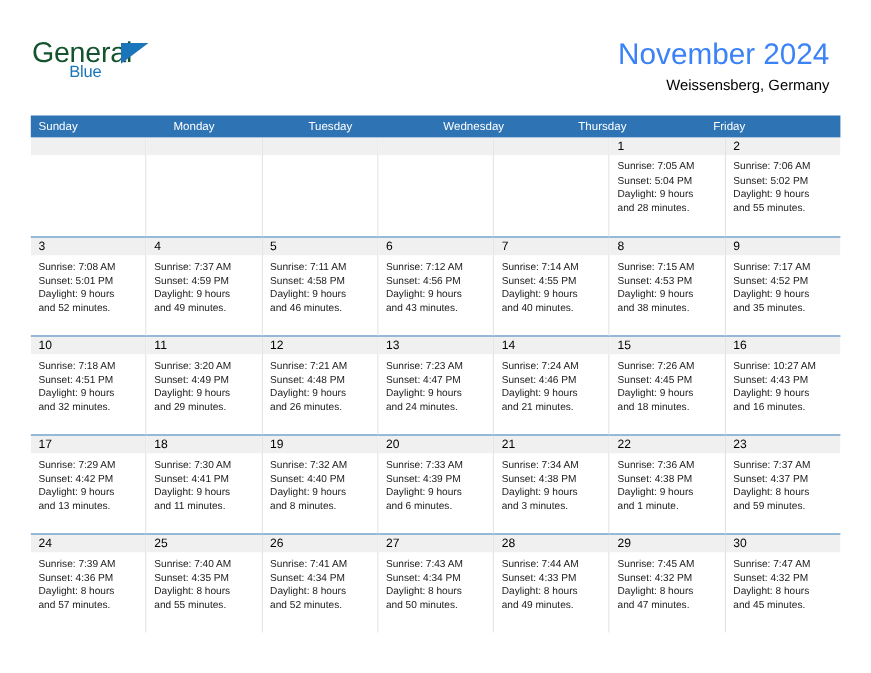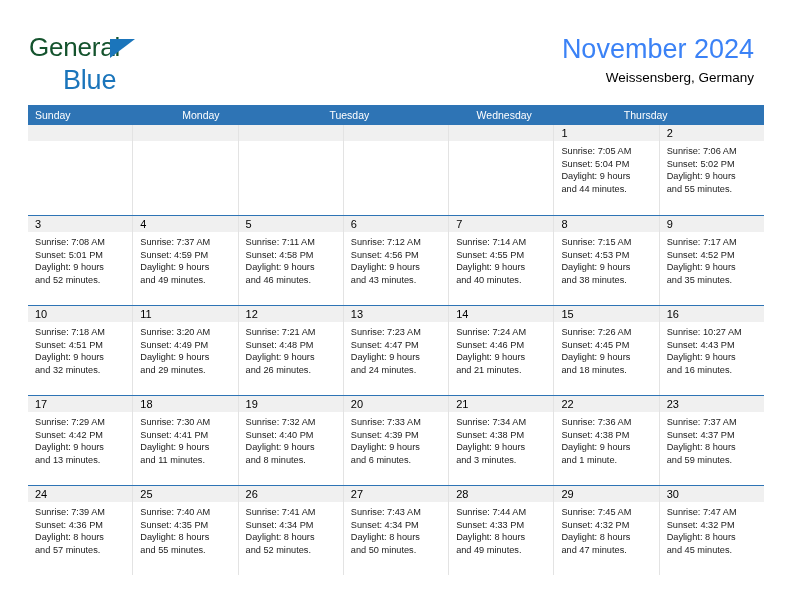--- a/index.html
+++ b/index.html
@@ -53,22 +53,22 @@
     left: 81px;
     top: 3px;
     width: 0;
     height: 0;
     border-left: 25px solid #1b75bb;
     border-bottom: 19px solid transparent;
   }
   .logo-blue {
     position: absolute;
     left: 34px;
-    top: 33px;
-    font-size: 27px;
+    top: 19px;
+    font-size: 15px;
     letter-spacing: -0.2px;
     color: #1b75bb;
     line-height: 22px;
   }
 
   .title-block {
     position: absolute;
     right: 38px;
     top: 33px;
     text-align: right;
@@ -180,20 +180,21 @@
 
   </div>
 
   <div class="calendar">
     <div class="weekday-row" id="weekday-row">
         <div class="weekday">Sunday</div>
         <div class="weekday">Monday</div>
         <div class="weekday">Tuesday</div>
         <div class="weekday">Wednesday</div>
         <div class="weekday">Thursday</div>
+        <div class="weekday">Friday</div>
       </div>
     <div id="weeks-container">
         <div class="week-row first">
           <div class="day-cell col0 empty">
             <div class="day-number-band">
               <span class="day-number"></span>
             </div>
           </div>
           <div class="day-cell col1 empty">
             <div class="day-number-band">
@@ -216,21 +217,21 @@
             </div>
           </div>
           <div class="day-cell col5">
             <div class="day-number-band">
               <span class="day-number">1</span>
             </div>
             <div class="day-info">
               <div>Sunrise: 7:05 AM</div>
               <div>Sunset: 5:04 PM</div>
               <div>Daylight: 9 hours</div>
-              <div>and 44 minutes.</div>
+              <div>and 28 minutes.</div>
             </div>
           </div>
           <div class="day-cell col6">
             <div class="day-number-band">
               <span class="day-number">2</span>
             </div>
             <div class="day-info">
               <div>Sunrise: 7:06 AM</div>
               <div>Sunset: 5:02 PM</div>
               <div>Daylight: 9 hours</div>

